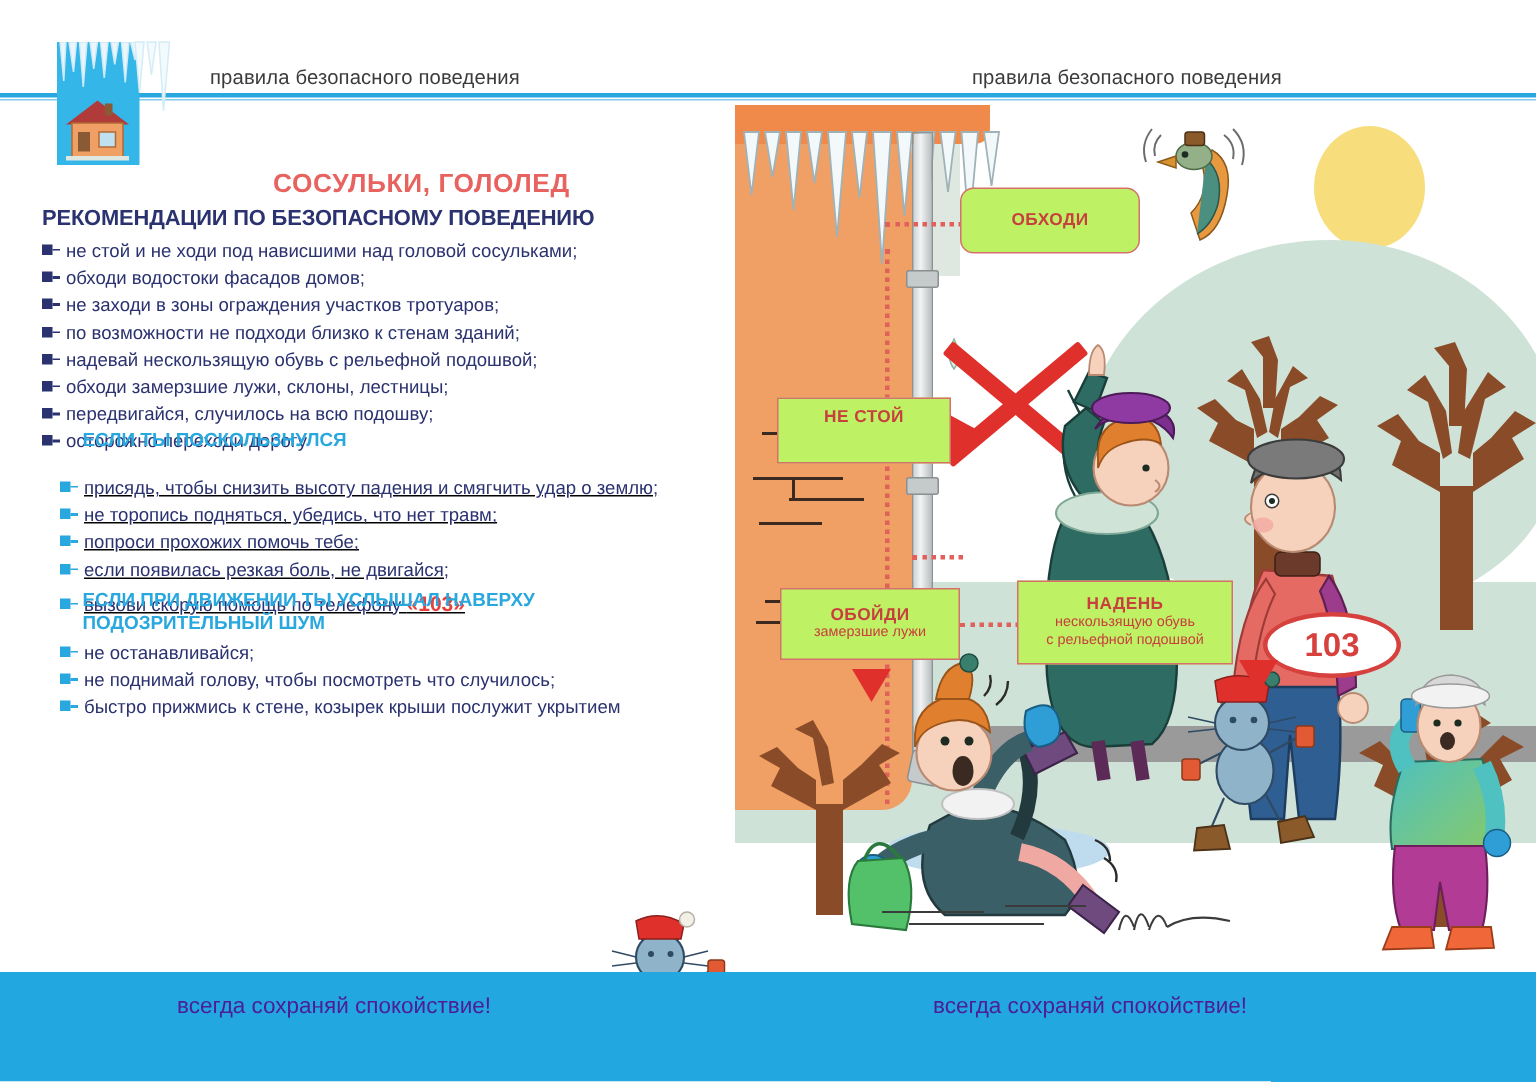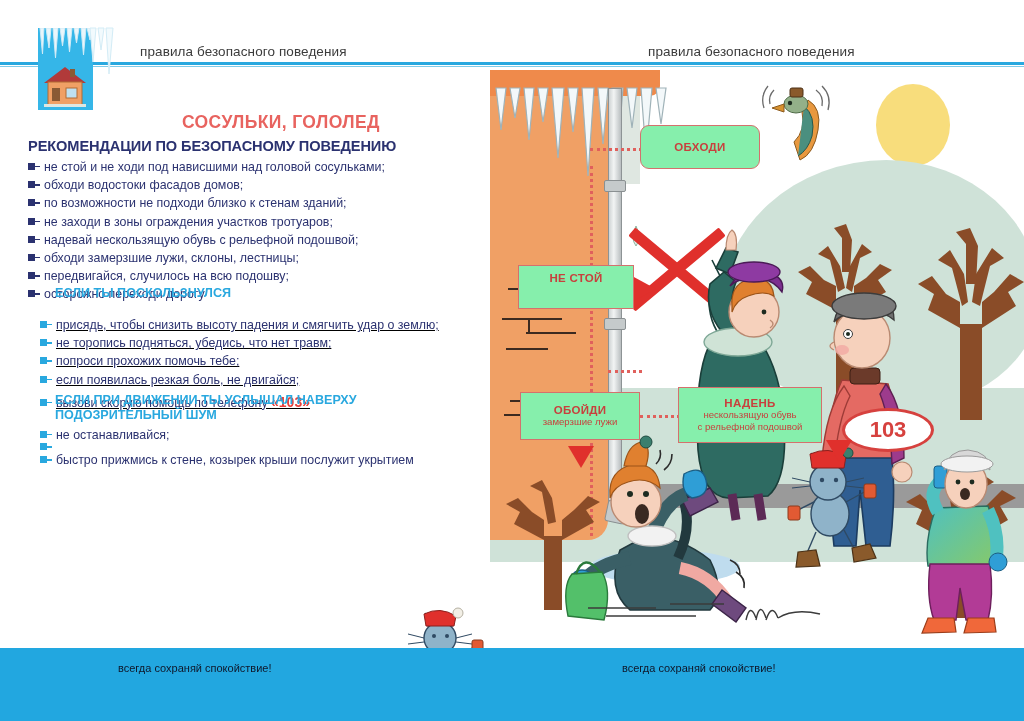--- a/index.html
+++ b/index.html
@@ -153,21 +153,21 @@
   .dotline-v {
     position: absolute; left: 100px; top: 96px; width: 0; height: 370px;
     border-left: 3px dotted #e0605c;
   }
   .dotline-h {
     position: absolute; height: 0; border-top: 3px dotted #e0605c;
   }
 
   
   .callout {
-    position: absolute; background: #86efac; border: 1.6px solid #d4716d;
+    position: absolute; background: #bef264; border: 1.6px solid #d4716d;
     text-align: center; color: #c8403d; padding: 6px 10px;
   }
   .callout .c-main { font-weight: bold; font-size: 11.5px; letter-spacing: .3px; white-space: nowrap; }
   .callout .c-sub  { font-weight: normal; font-size: 9.6px; line-height: 12px; white-space: nowrap; }
 
   .co-obhodi   { left: 150px; top: 55px;  width: 120px; height: 44px;
                  display:flex; align-items:center; justify-content:center; border-radius: 9px;}
   .co-nestoy   { left: 28px;  top: 195px; width: 116px; height: 44px;
                  display:flex; align-items:flex-start; justify-content:center; }
   .co-obojdi   { left: 30px;  top: 322px; width: 120px; height: 48px;
@@ -192,21 +192,21 @@
     border-top: 13px solid transparent; border-bottom: 13px solid transparent;
     border-left: 24px solid #e0302c;
   }
 
   
   .footer {
     position: absolute; left: 0; top: 648px; width: 1024px; height: 73px;
     background: #22a7e0;
   }
   .footer-txt {
-    position: absolute; top: 14px; font-size: 11px; color: #0f172a; white-space: nowrap;
+    position: absolute; top: 14px; font-size: 15px; color: #4c1d95; white-space: nowrap;
   }
   .footer-txt.left  { left: 118px; }
   .footer-txt.right { left: 622px; }
 
   .cat-left { position: absolute; left: 402px; top: 540px; width: 86px; height: 105px; }
   svg { display: block; overflow: visible; }
 </style>
 </head>
 <body>
 
@@ -260,25 +260,25 @@
       <li>
           <span class="bul"></span>
           <span class="txt">не стой и не ходи под нависшими над головой сосульками;</span>
         </li>
       <li>
           <span class="bul"></span>
           <span class="txt">обходи водостоки фасадов домов;</span>
         </li>
       <li>
           <span class="bul"></span>
+          <span class="txt">не заходи в зоны ограждения участков тротуаров;</span>
+        </li>
+      <li>
+          <span class="bul"></span>
           <span class="txt">по возможности не подходи близко к стенам зданий;</span>
-        </li>
-      <li>
-          <span class="bul"></span>
-          <span class="txt">не заходи в зоны ограждения участков тротуаров;</span>
         </li>
       <li>
           <span class="bul"></span>
           <span class="txt">надевай нескользящую обувь с рельефной подошвой;</span>
         </li>
       <li>
           <span class="bul"></span>
           <span class="txt">обходи замерзшие лужи, склоны, лестницы;</span>
         </li>
       <li>
@@ -321,20 +321,21 @@
       <div>ПОДОЗРИТЕЛЬНЫЙ ШУМ</div>
     </div>
 
     <ul class="rules g3">
       <li>
           <span class="bul"></span>
           <span class="txt">не останавливайся;</span>
         </li>
       <li>
           <span class="bul"></span>
+          <span class="txt">не поднимай голову, чтобы посмотреть что случилось;</span>
         </li>
       <li>
           <span class="bul"></span>
           <span class="txt">быстро прижмись к стене, козырек крыши послужит укрытием</span>
         </li>
     </ul>
 
     <svg class="cat-left" viewBox="0 0 86 105">
       <g stroke="#2f4a63" stroke-width="1.4" fill="#8fb3c9">
         <ellipse cx="40" cy="55" rx="17" ry="20"></ellipse>

